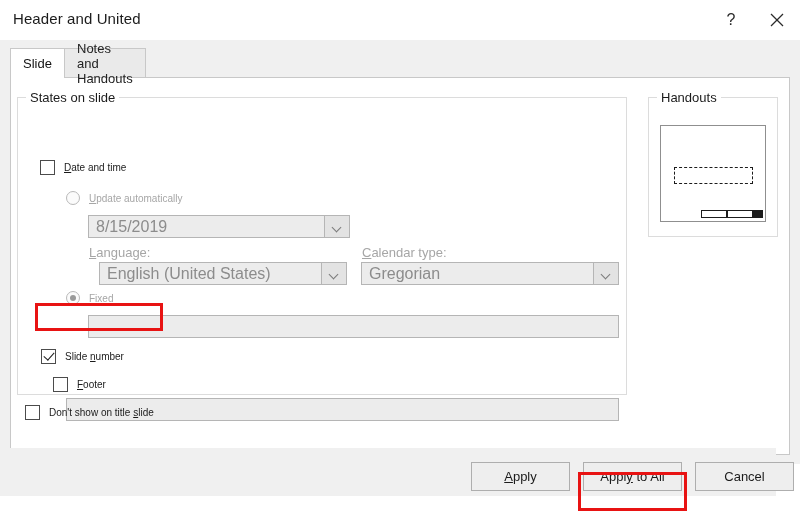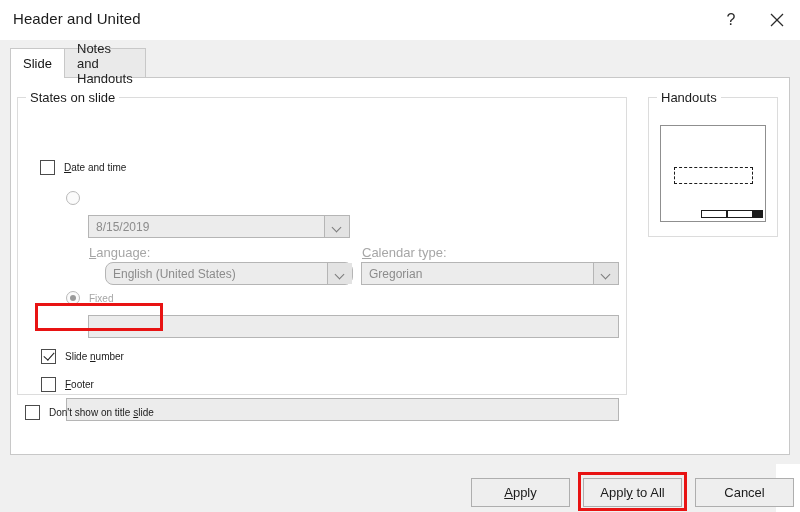--- a/index.html
+++ b/index.html
@@ -160,21 +160,21 @@
   .field {
     position: absolute;
     box-sizing: border-box;
     border: 1px solid #b5b5b5;
     background: #ececec;
     display: flex;
     align-items: center;
   }
   .field .val {
     padding-left: 7px;
-    font-size: 12px;
+    font-size: 16px;
     color: #8c8c8c;
     white-space: nowrap;
     overflow: hidden;
   }
   .combo-btn {
     position: absolute;
     right: 0; top: 0; bottom: 0;
     width: 24px;
     background: #e3e3e3;
     border-left: 1px solid #b5b5b5;
@@ -225,21 +225,21 @@
     border: 1.5px solid #1c1c1c;
     background: #ffffff;
   }
   #pv-bar-left  { left: 701px; width: 26px; }
   #pv-bar-mid   { left: 727px; width: 26px; }
   #pv-bar-num   { left: 753px; width: 10px; background: #1c1c1c; }
 
   
   .btnbar {
     position: absolute;
-    left: 0; top: 464px;
+    left: 0; top: 448px;
     width: 776px; height: 48px;
     background: #f0f0f0;
   }
   .btn {
     position: absolute;
     top: 14px; height: 29px;
     box-sizing: border-box;
     background: #eeeeee;
     border: 1px solid #aeaeae;
     font-family: "Liberation Sans", sans-serif;
@@ -295,31 +295,32 @@
     <span class="group-label">States on slide</span>
   </div>
 
   <div class="row" style="left:40px; top:120px;">
     <span class="cb"></span>
     <span class="lbl"><span class="u">D</span>ate and time</span>
   </div>
 
   <div class="row" style="left:66px; top:151px;">
     <span class="radio"></span>
+    <span class="lbl disabled"><span class="u">U</span>pdate automatically</span>
   </div>
 
   <div class="field" id="date-combo" style="left:88px; top:175px; width:262px; height:23px;">
     <span class="val">8/15/2019</span>
     <span class="combo-btn">
         <i class="chev"></i>
       </span>
   </div>
 
   <div class="caption" style="left:89px; top:205px;"><span class="u">L</span>anguage:</div>
-  <div class="field" id="language-combo" style="left:105px; top:222px; width:248px; height:23px;border-radius:8px;">
+  <div class="field" id="language-combo" style="left:99px; top:222px; width:248px; height:23px;">
     <span class="val">English (United States)</span>
     <span class="combo-btn">
         <i class="chev"></i>
       </span>
   </div>
 
   <div class="caption" style="left:362px; top:205px;"><span class="u">C</span>alendar type:</div>
   <div class="field" id="calendar-combo" style="left:361px; top:222px; width:258px; height:23px;">
     <span class="val">Gregorian</span>
     <span class="combo-btn">
@@ -333,21 +334,21 @@
   </div>
   <div class="field" id="fixed-input" style="left:88px; top:275px; width:531px; height:23px;">
     <span class="val"></span>
   </div>
 
   <div class="row" style="left:41px; top:309px;">
     <span class="cb checked"></span>
     <span class="lbl">Slide <span class="u">n</span>umber</span>
   </div>
 
-  <div class="row" style="left:41px; top:337px;">
+  <div class="row" style="left:53px; top:337px;">
     <span class="cb"></span>
     <span class="lbl"><span class="u">F</span>ooter</span>
   </div>
   <div class="field" id="footer-input" style="left:66px; top:358px; width:553px; height:23px;">
     <span class="val"></span>
   </div>
 
   <div class="row" style="left:25px; top:365px;">
     <span class="cb"></span>
     <span class="lbl">Don't show on title <span class="u">s</span>lide</span>

